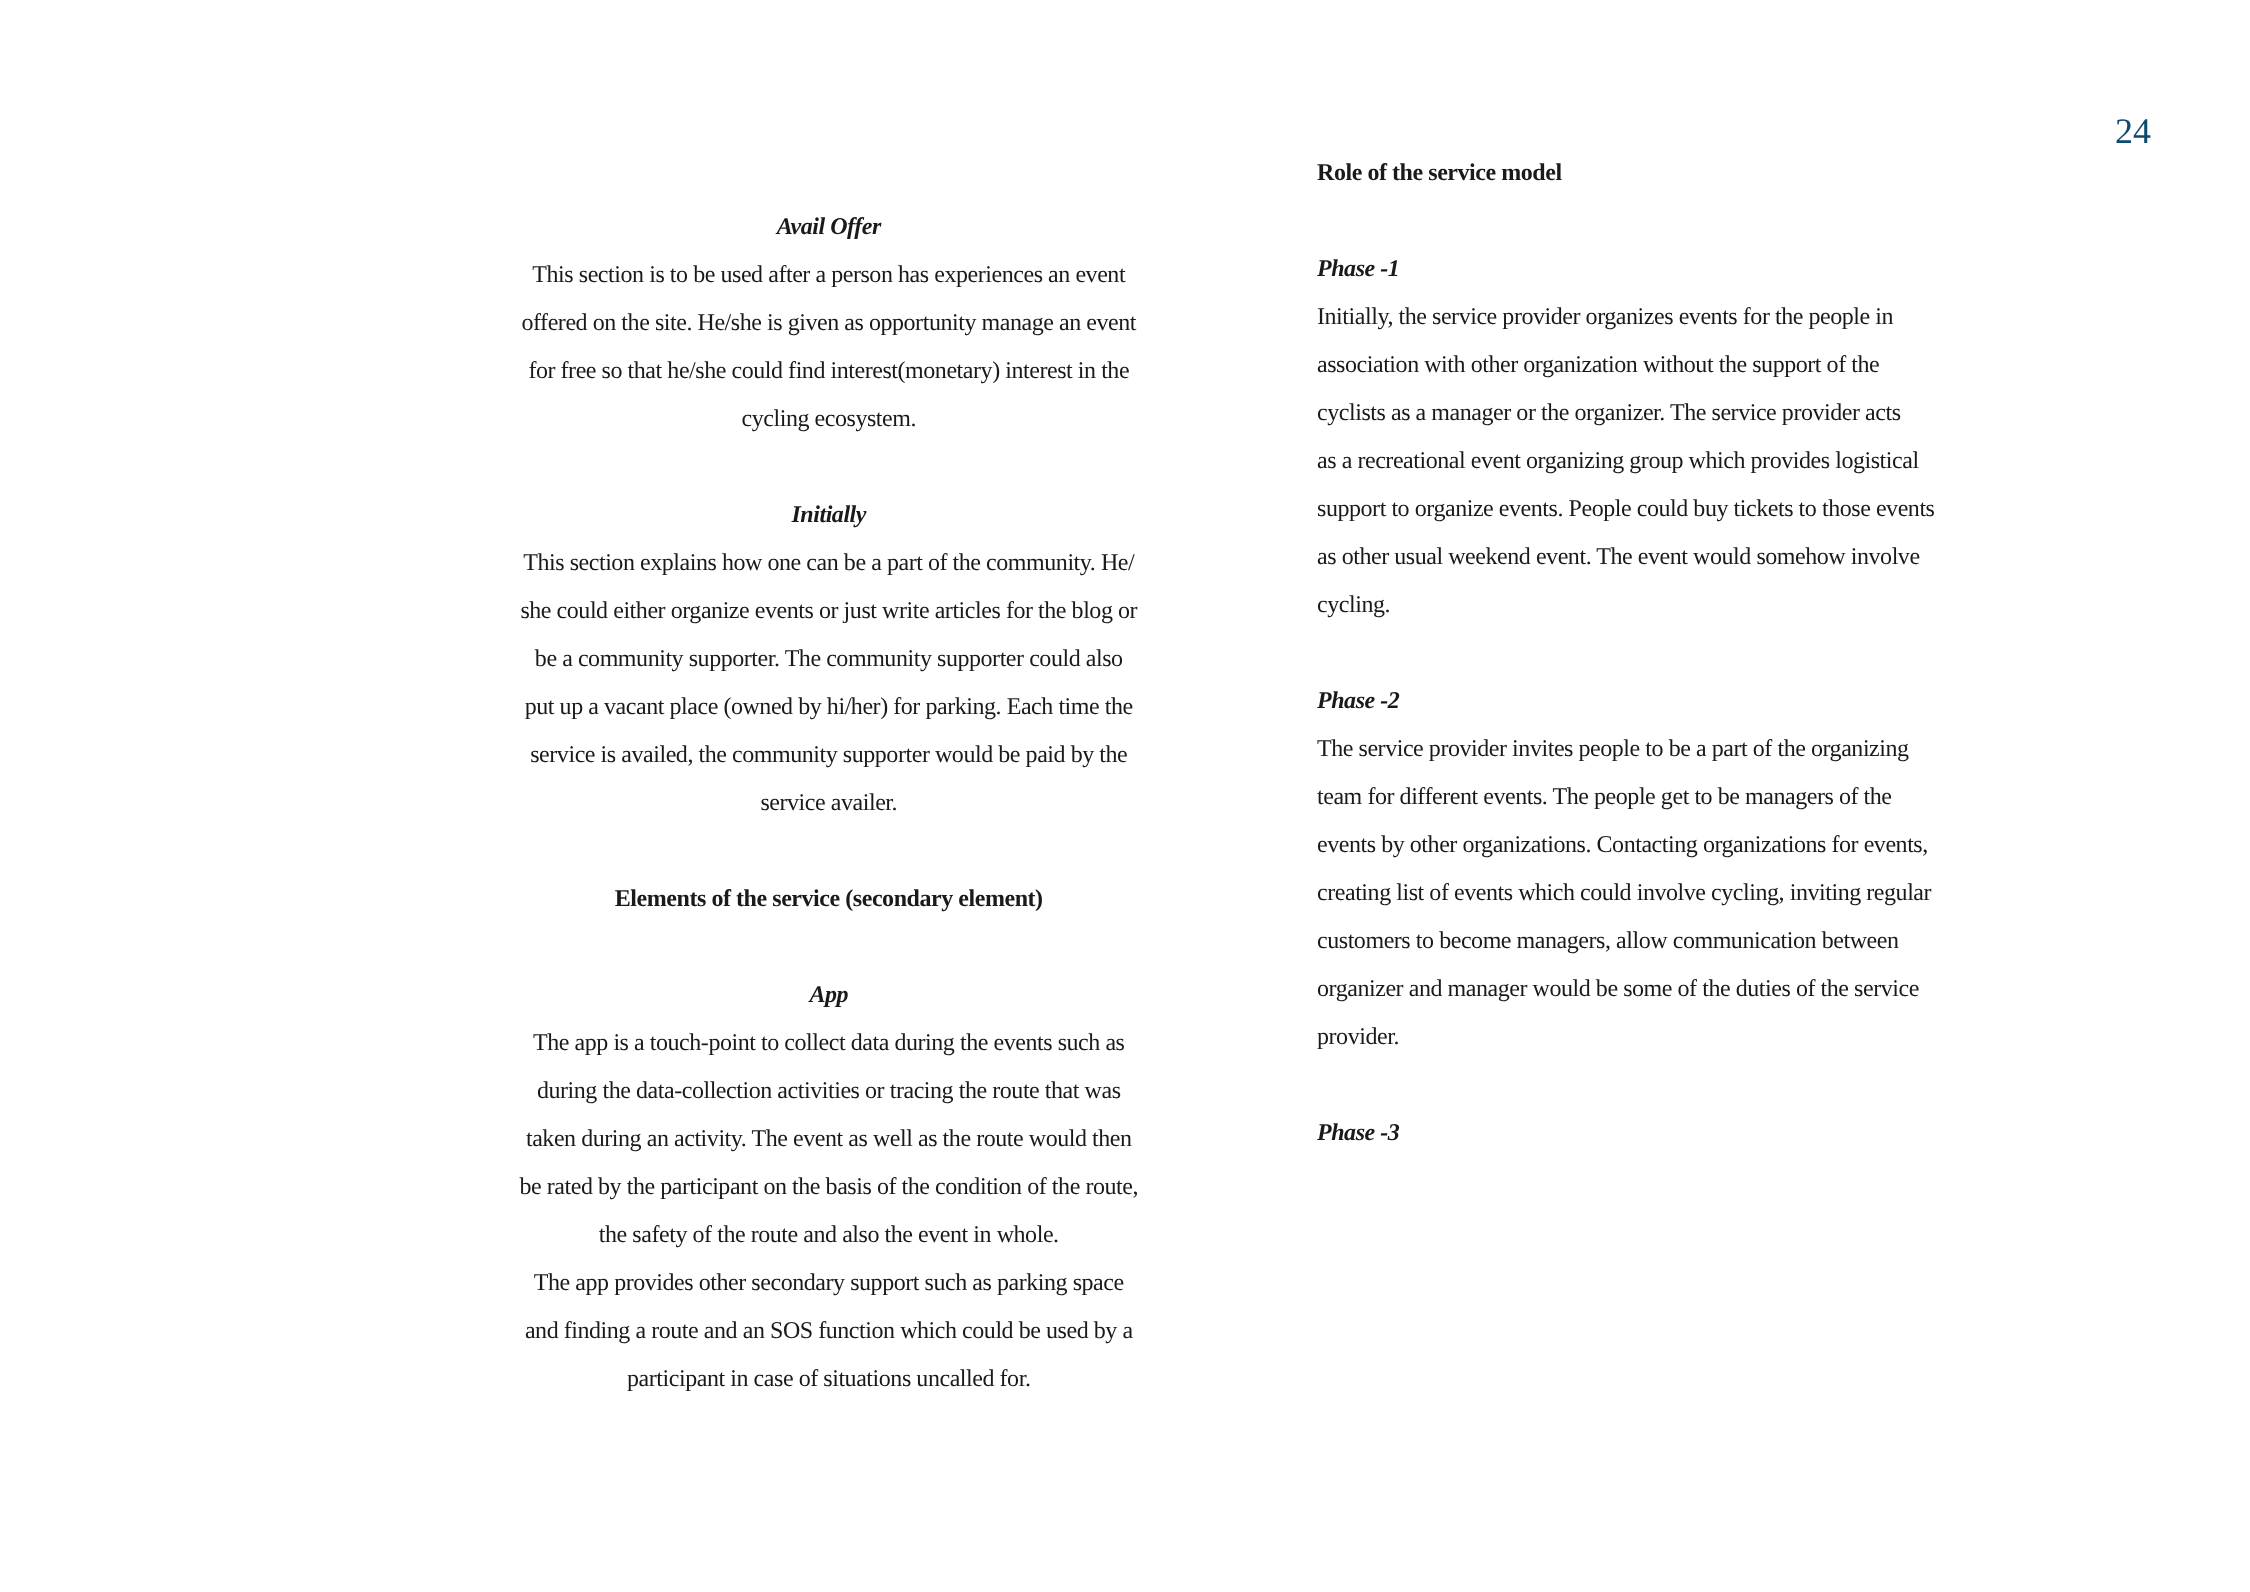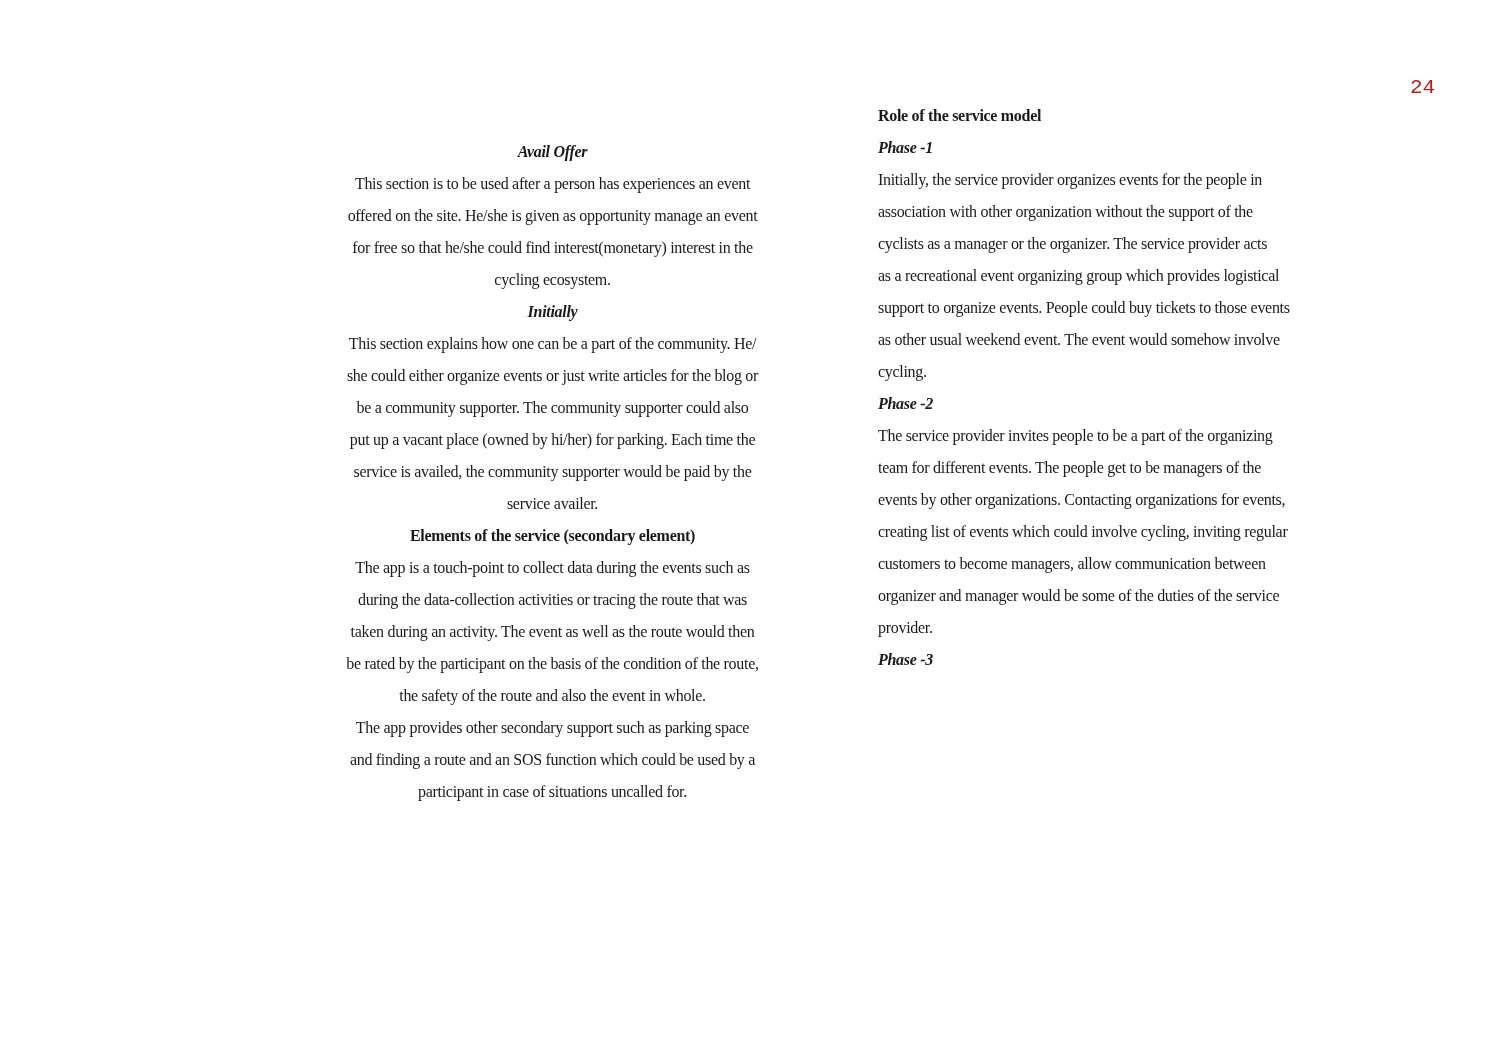--- a/index.html
+++ b/index.html
@@ -17,43 +17,43 @@
   }
   .page {
     position: absolute;
     inset: 0;
     background: #ffffff;
   }
   .page-number {
     position: absolute;
     top: 75px;
     left: 1410px;
-    font-size: 21px;
+    font-size: 24px;
     line-height: 26px;
-    color: #b91c1c;
-    font-family: Liberation Mono, monospace;
+    color: #0c4a6e;
   }
   .column {
     position: absolute;
     font-size: 16px;
     line-height: 32px;
     letter-spacing: -0.3px;
   }
   .col-left {
     left: 230px;
     top: 136px;
     width: 645px;
     text-align: center;
   }
   .col-right {
     left: 878px;
     top: 100px;
     width: 618px;
   }
   .section + .section {
+    margin-top: 32px;
   }
   .sec-heading {
     font-weight: bold;
   }
   .sec-heading.italic {
     font-style: italic;
   }
   .sec-body {
     white-space: pre-line;
     font-family: Liberation Serif, serif;
@@ -84,20 +84,21 @@
 put up a vacant place (owned by hi/her) for parking. Each time the
 service is availed, the community supporter would be paid by the
 service availer.</div>
     </div>
 
     <div class="section">
       <div class="sec-heading">Elements of the service (secondary element)</div>
     </div>
 
     <div class="section">
+      <div class="sec-heading italic">App</div>
       <div class="sec-body">The app is a touch-point to collect data during the events such as
 during the data-collection activities or tracing the route that was
 taken during an activity. The event as well as the route would then
 be rated by the participant on the basis of the condition of the route,
 the safety of the route and also the event in whole.
 The app provides other secondary support such as parking space
 and finding a route and an SOS function which could be used by a
 participant in case of situations uncalled for.</div>
     </div>
 

